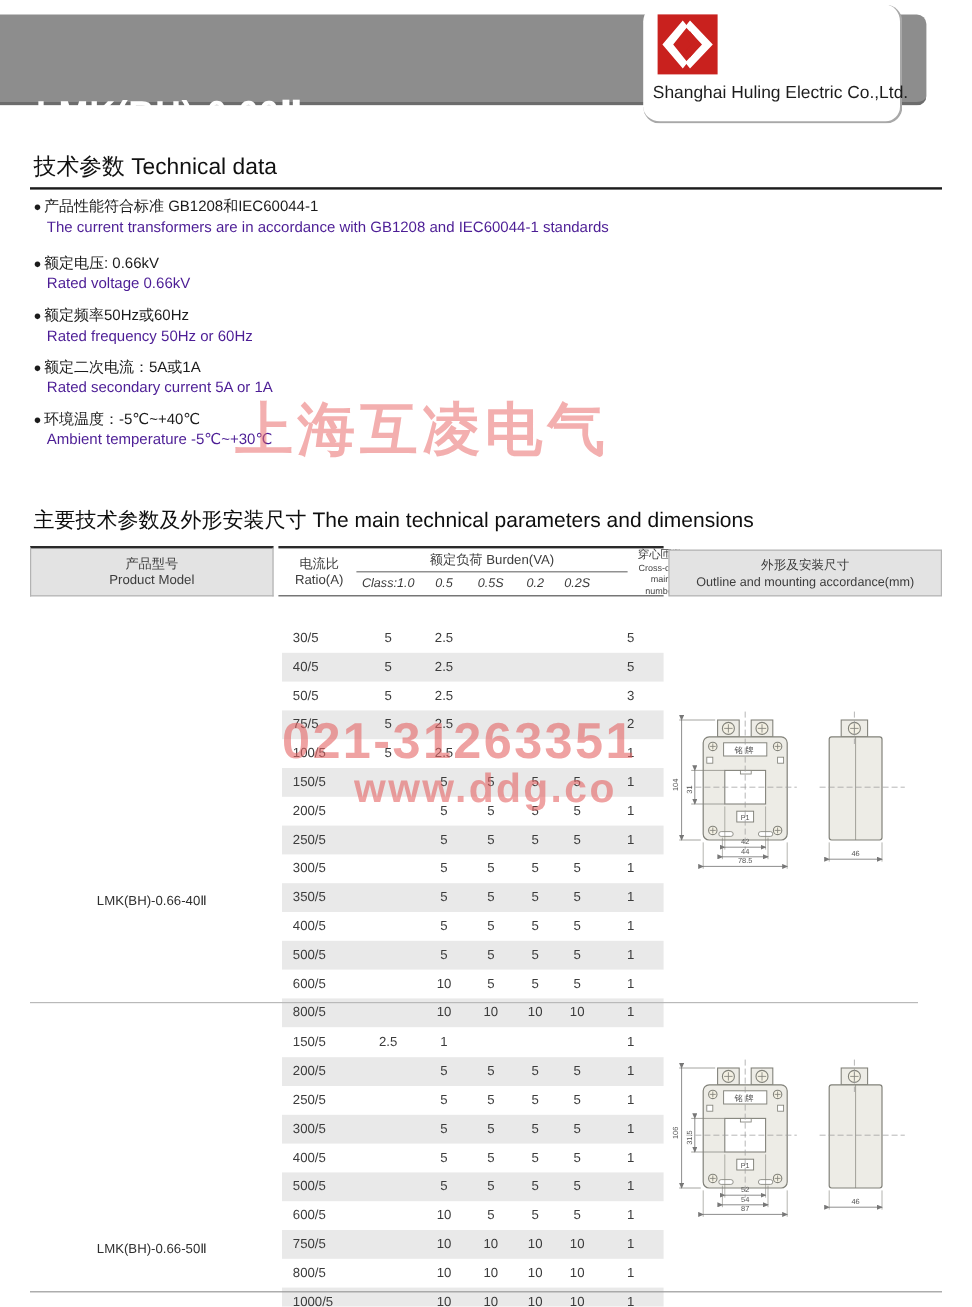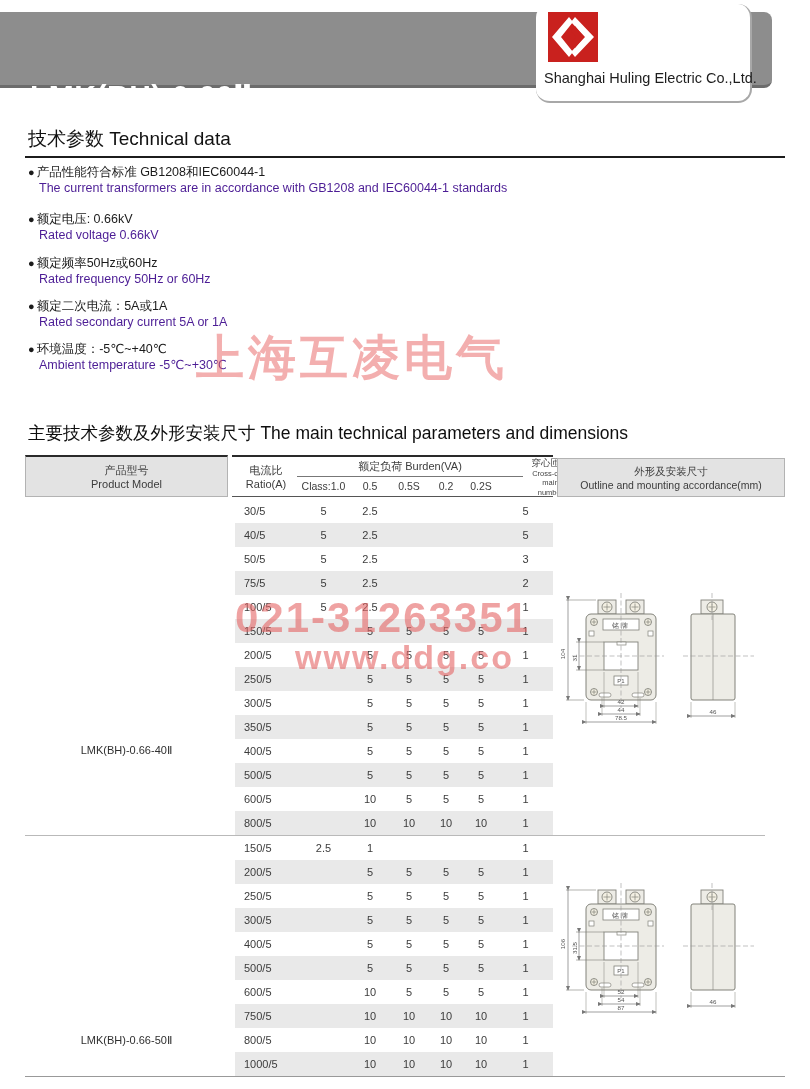--- a/index.html
+++ b/index.html
@@ -31,26 +31,26 @@
   
   .dtable{position:absolute;left:25px;top:455px;width:760px;height:625px;font-size:11px;color:#3c3c3c;}
   .product-h{position:absolute;left:0;top:0;width:203px;height:42px;box-sizing:border-box;background:#e3e3e3;
              border:1px solid #b3b3b3;border-top:2px solid #2a2a2a;text-align:center;padding-top:6px;line-height:14px;}
   .outline-h{position:absolute;left:532px;top:3px;width:228px;height:39px;box-sizing:border-box;background:#e3e3e3;
              border:1px solid #b3b3b3;text-align:center;padding-top:5px;line-height:14px;font-size:10.5px;}
   .mid-h{position:absolute;left:207px;top:0;width:321px;height:42px;box-sizing:border-box;
          border-top:2px solid #2a2a2a;border-bottom:1px solid #555;}
   .ratio-h{position:absolute;left:3px;top:6px;width:62px;text-align:center;line-height:14px;}
   .burden-h{position:absolute;left:65px;top:2px;width:226px;text-align:center;border-bottom:1px solid #777;padding-bottom:2px;}
-  .burden-cols{position:absolute;left:65px;top:23px;width:226px;display:flex;}
+  .burden-cols{position:absolute;left:65px;top:23px;width:226px;display:flex;font-style:italic;}
   .burden-cols span{display:block;text-align:center;font-size:10.5px;}
   .turns-h{position:absolute;left:291px;top:1px;width:55px;text-align:center;line-height:9.5px;}
   .turns-h .cnl{font-size:9.5px;display:block;margin-bottom:1px;}
   .turns-h .enl{font-size:7.5px;display:block;color:#444;}
-  .tbody{position:absolute;left:0;width:760px;}
+  .tbody{position:absolute;left:0;width:760px;margin-top:21px;}
   .trow{position:relative;height:24px;}
   .band{position:absolute;left:210px;top:0;width:318px;height:24px;display:flex;align-items:center;}
   .trow.alt .band{background:#e9e9e9;}
   .c{text-align:center;}
   .c.ratio{text-align:left;padding-left:9px;box-sizing:border-box;}
   .gdiv{position:absolute;left:0;top:380px;width:740px;border-top:1px solid #b9b9b9;}
   .gbot{position:absolute;left:0;top:621px;width:760px;border-top:1px solid #999;}
   .model{position:absolute;left:0;width:203px;text-align:center;font-size:11px;color:#2f2f2f;}
   .drawing{position:absolute;left:533px;width:205px;height:145px;}
   .d1{top:135px;} .d2{top:425px;}

